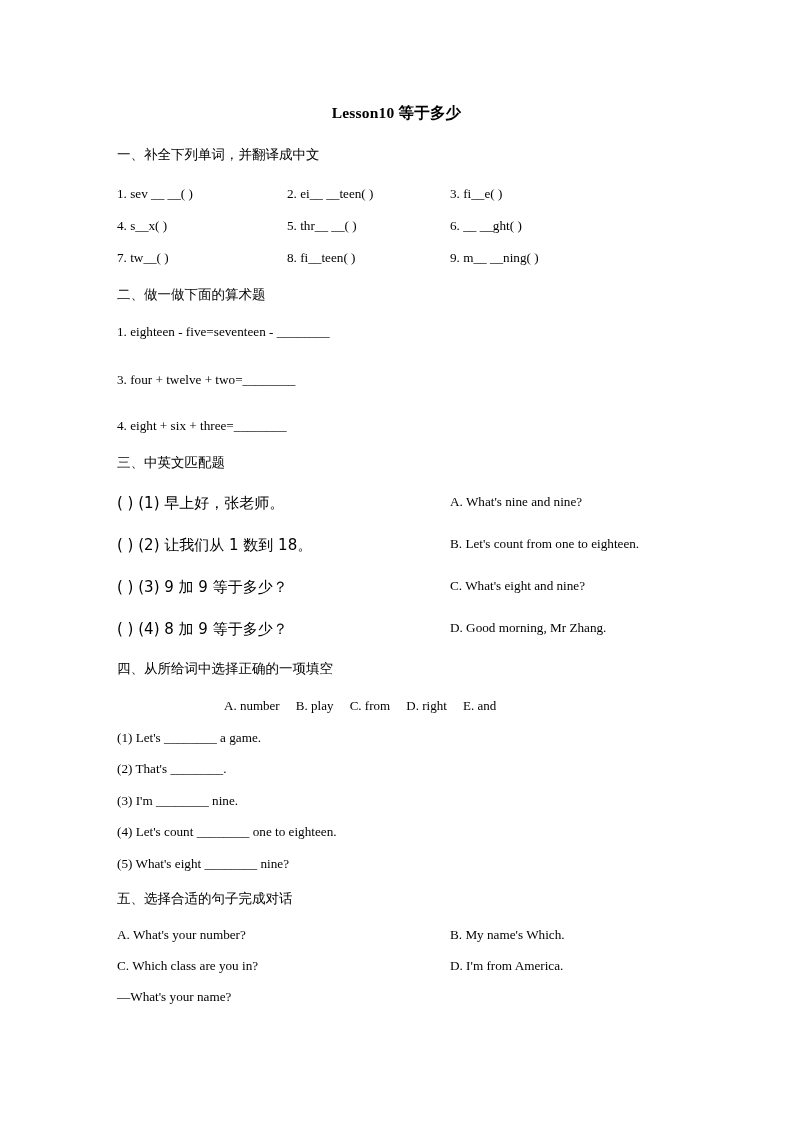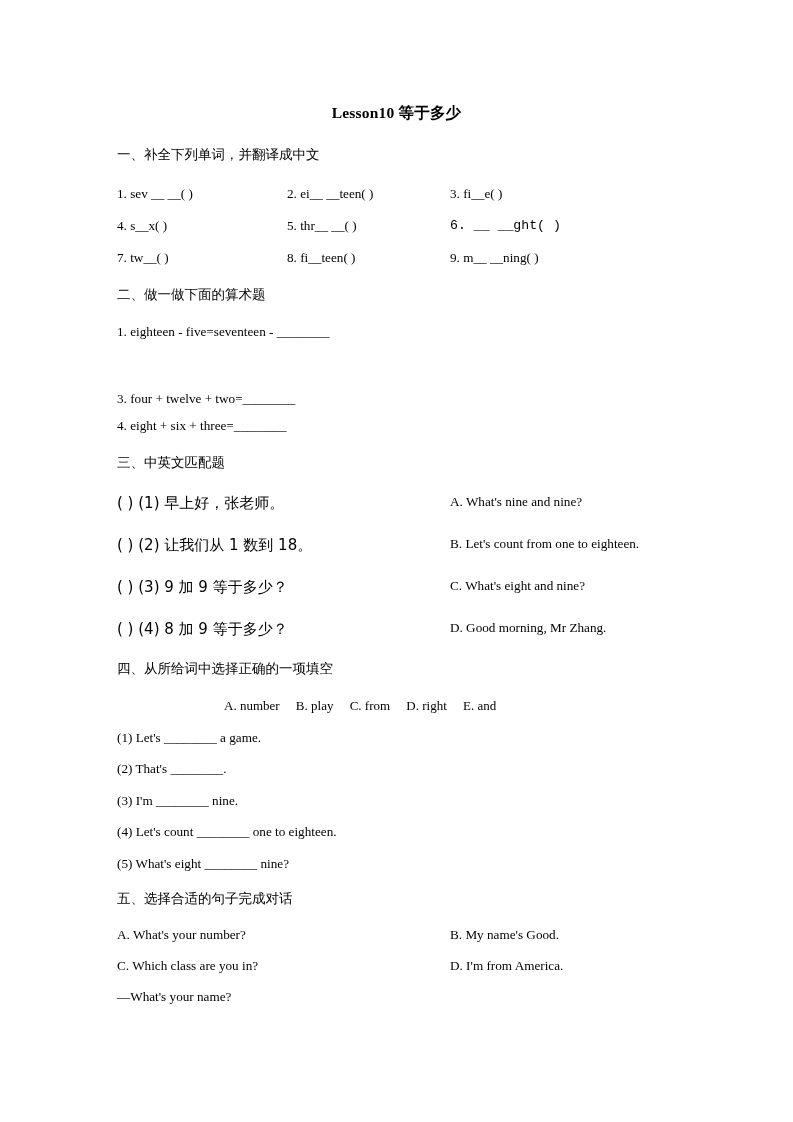--- a/index.html
+++ b/index.html
@@ -84,30 +84,30 @@
   <div class="doc-title">Lesson10  等于多少</div>
 
   <div class="section-head" style="top:146px;">一、补全下列单词，并翻译成中文</div>
 
   <div class="line serif col1" style="top:186px;">1. sev __ __(   )</div>
   <div class="line serif col2" style="top:186px;">2. ei__ __teen(   )</div>
   <div class="line serif col3" style="top:186px;">3. fi__e(   )</div>
 
   <div class="line serif col1" style="top:218px;">4. s__x(   )</div>
   <div class="line serif col2" style="top:218px;">5. thr__ __(   )</div>
-  <div class="line serif col3" style="top:218px;font-family:Liberation Mono, monospace;">6. __ __ght(   )</div>
+  <div class="line serif col3" style="top:218px;">6. __ __ght(   )</div>
 
   <div class="line serif col1" style="top:250px;">7. tw__(   )</div>
   <div class="line serif col2" style="top:250px;">8. fi__teen(   )</div>
   <div class="line serif col3" style="top:250px;">9. m__ __ning(   )</div>
 
   <div class="section-head" style="top:286px;">二、做一做下面的算术题</div>
 
   <div class="line serif col1" style="top:324px;">1. eighteen - five=seventeen - ________</div>
-  <div class="line serif col1" style="top:391px;">3. four + twelve + two=________</div>
+  <div class="line serif col1" style="top:372px;">3. four + twelve + two=________</div>
   <div class="line serif col1" style="top:418px;">4. eight + six + three=________</div>
 
   <div class="section-head" style="top:454px;">三、中英文匹配题</div>
 
   <div class="line cjk col1" style="top:494px;">(   ) (1)  早上好，张老师。</div>
   <div class="line serif col3" style="top:494px;">A. What's nine and nine?</div>
 
   <div class="line cjk col1" style="top:536px;">(   ) (2)  让我们从 1 数到 18。</div>
   <div class="line serif col3" style="top:536px;">B. Let's count from one to eighteen.</div>
 
@@ -123,20 +123,20 @@
 
   <div class="line serif col1" style="top:730px;">(1) Let's ________ a game.</div>
   <div class="line serif col1" style="top:761px;">(2) That's ________.</div>
   <div class="line serif col1" style="top:793px;">(3) I'm ________ nine.</div>
   <div class="line serif col1" style="top:824px;">(4) Let's count ________ one to eighteen.</div>
   <div class="line serif col1" style="top:856px;">(5) What's eight ________ nine?</div>
 
   <div class="section-head" style="top:890px;">五、选择合适的句子完成对话</div>
 
   <div class="line serif col1" style="top:927px;">A. What's your number?</div>
-  <div class="line serif col3" style="top:927px;">B. My name's Good.</div>
+  <div class="line serif col3" style="top:927px;">B. My name's Which.</div>
 
   <div class="line serif col1" style="top:958px;">C. Which class are you in?</div>
   <div class="line serif col3" style="top:958px;">D. I'm from America.</div>
 
   <div class="line serif col1" style="top:989px;">—What's your name?</div>
 
 </div>
 
 </body></html>

